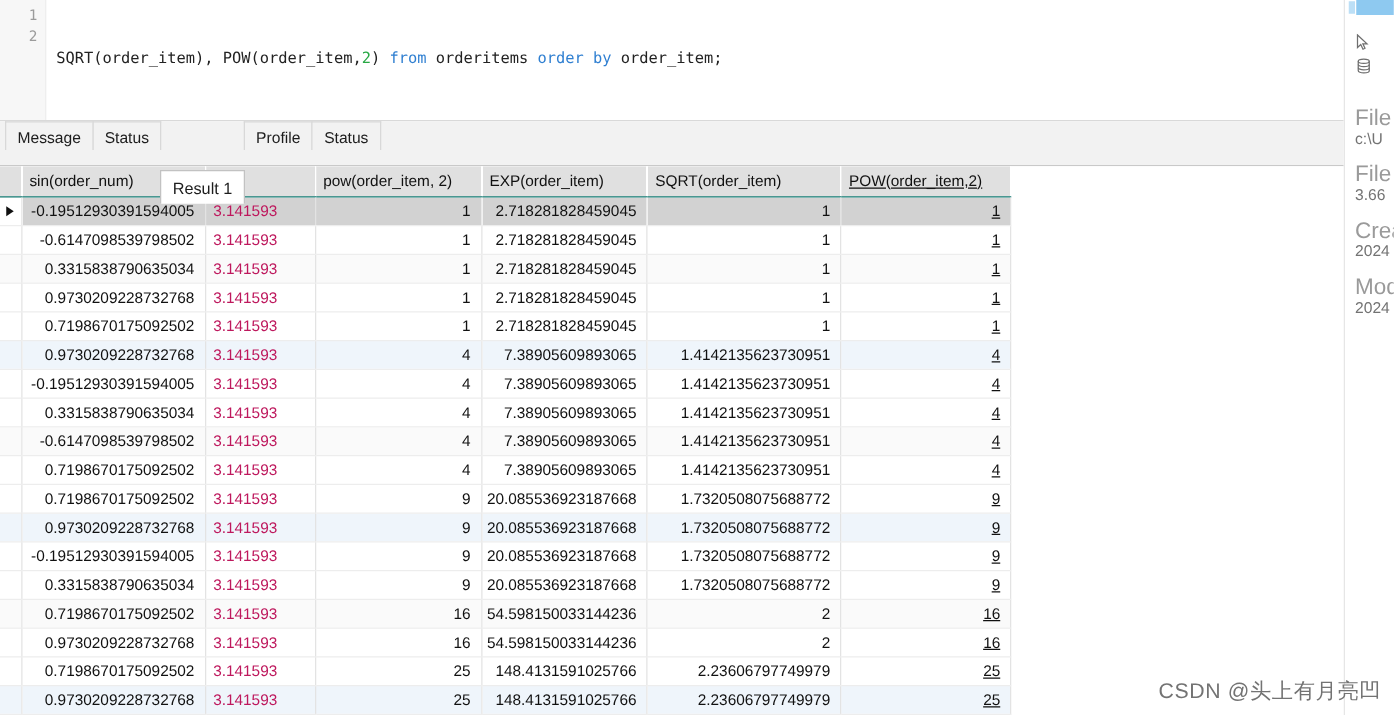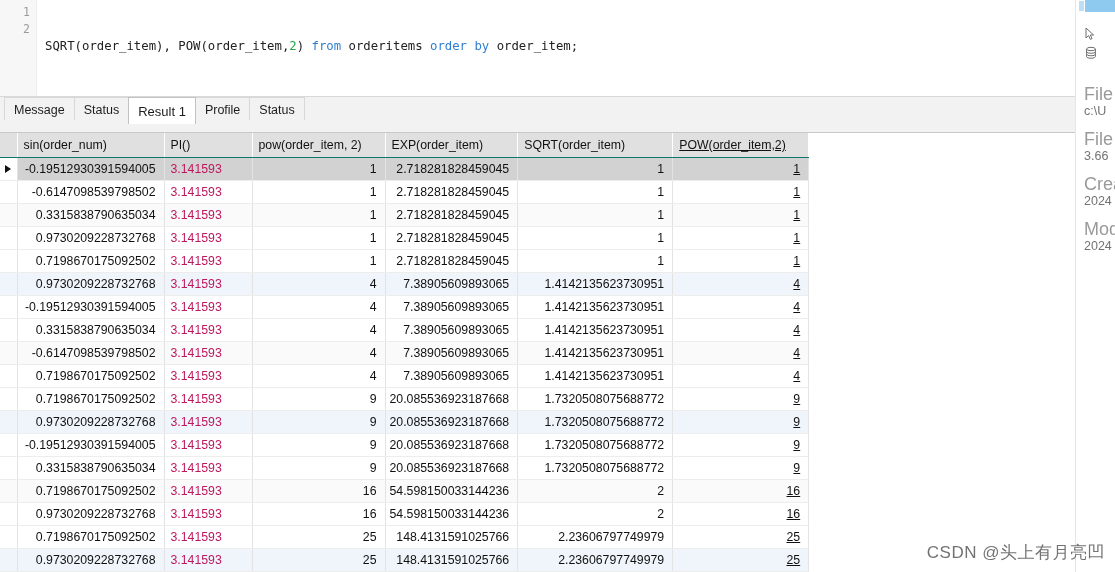--- a/index.html
+++ b/index.html
@@ -87,20 +87,21 @@
   }
   .tab.active {
     background: #ffffff;
     border-color: #c2c2c2;
     height: 27px;
     padding-top: 6px;
     font-size: 13px;
     position: relative;
     z-index: 3;
     margin-bottom: -1px;
+    margin-top: 39px;
   }
 
   
   .grid-wrap {
     position: absolute;
     left: 0; top: 133px;
     width: 1075px;
     bottom: 0;
     background: #ffffff;
     overflow: hidden;

